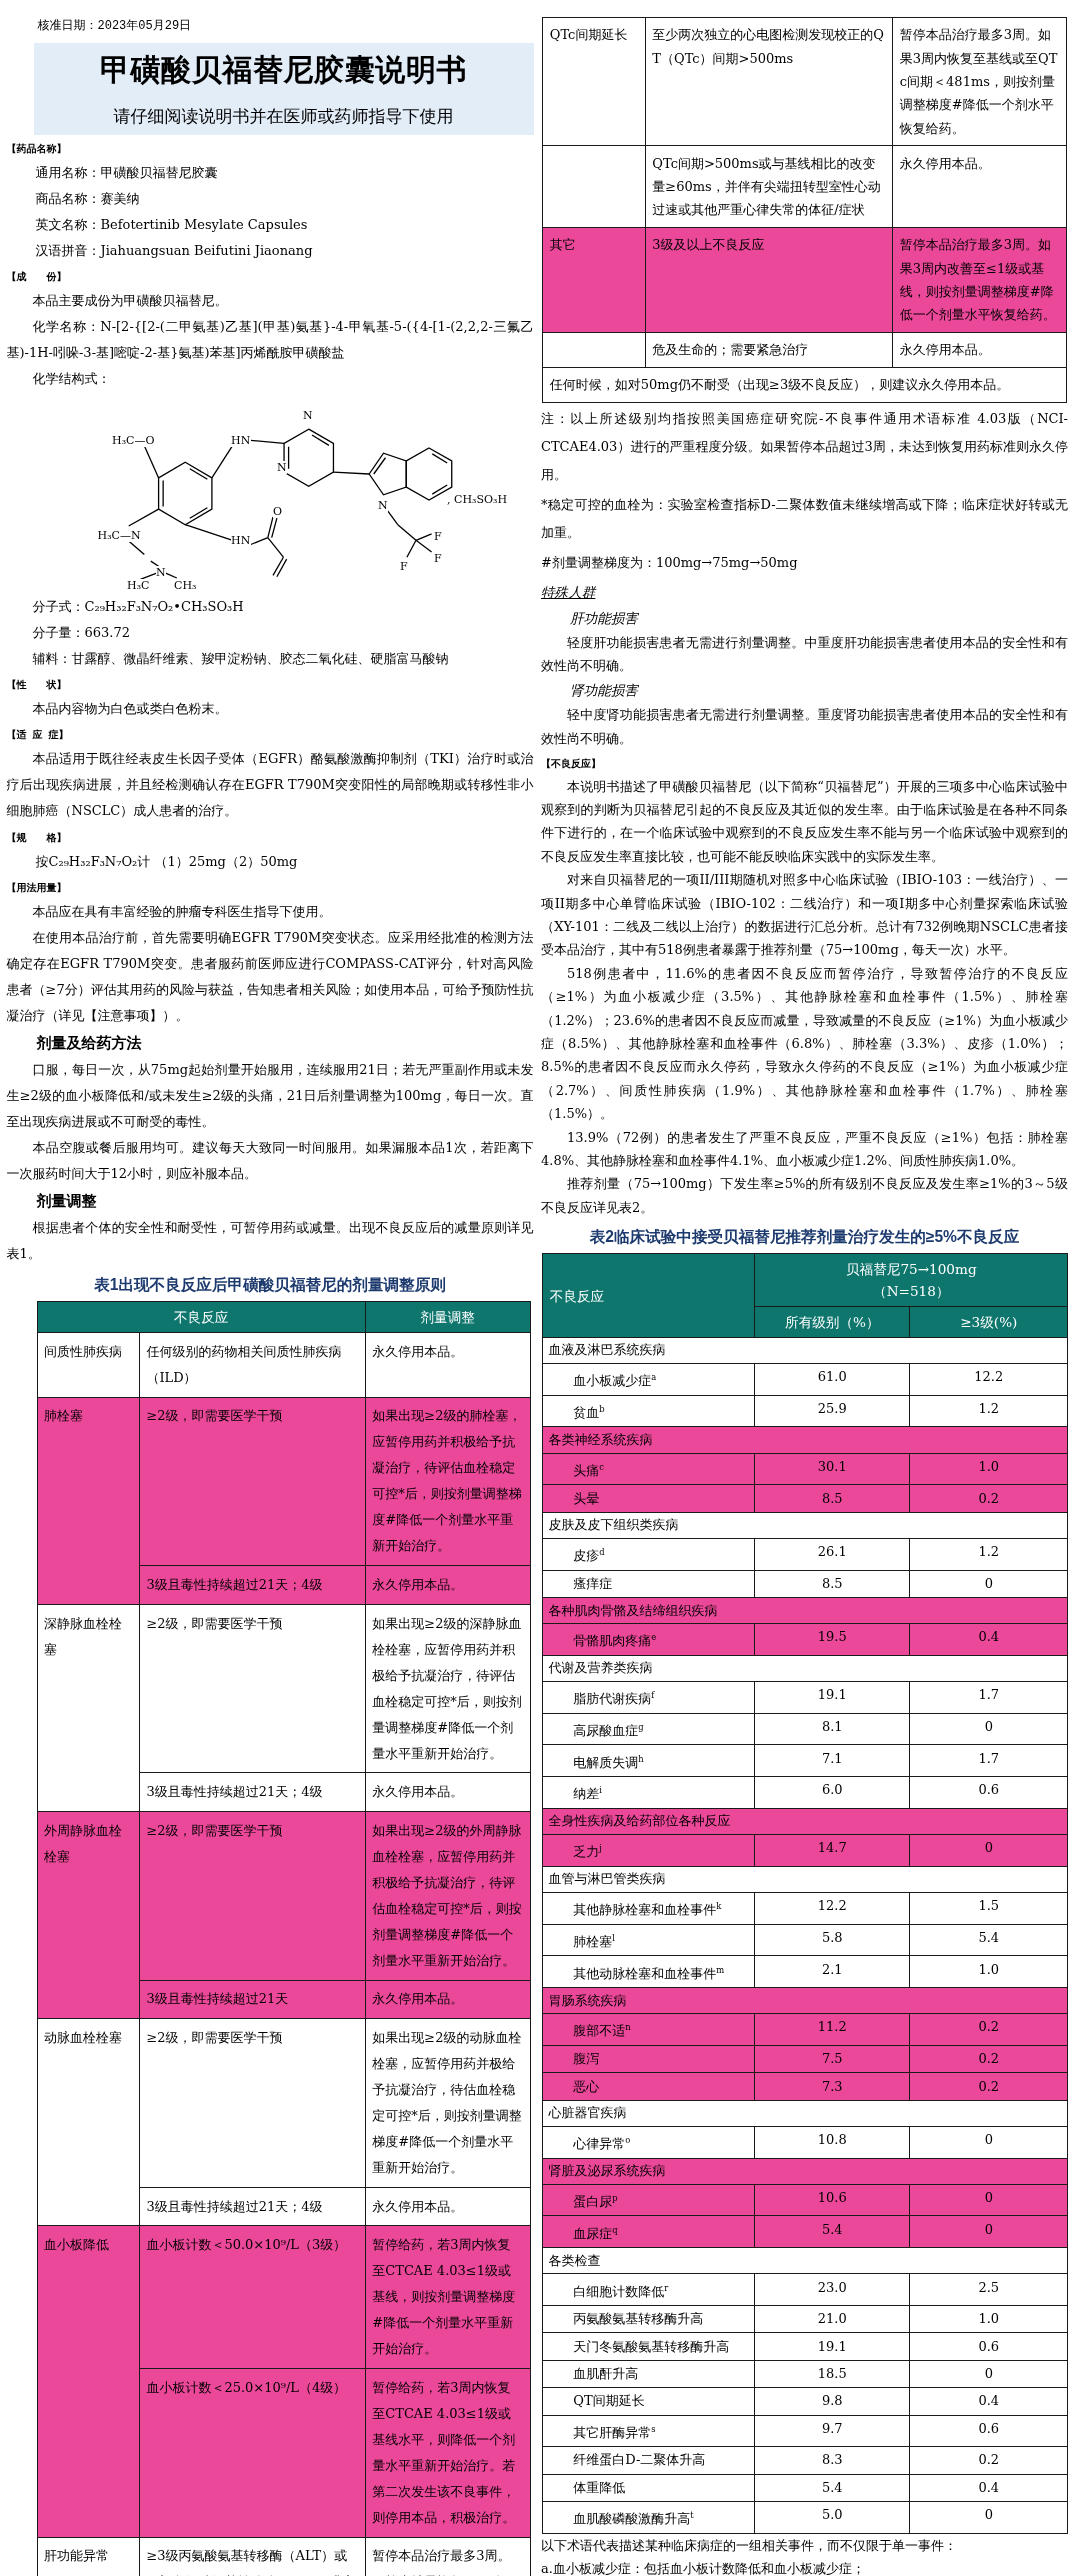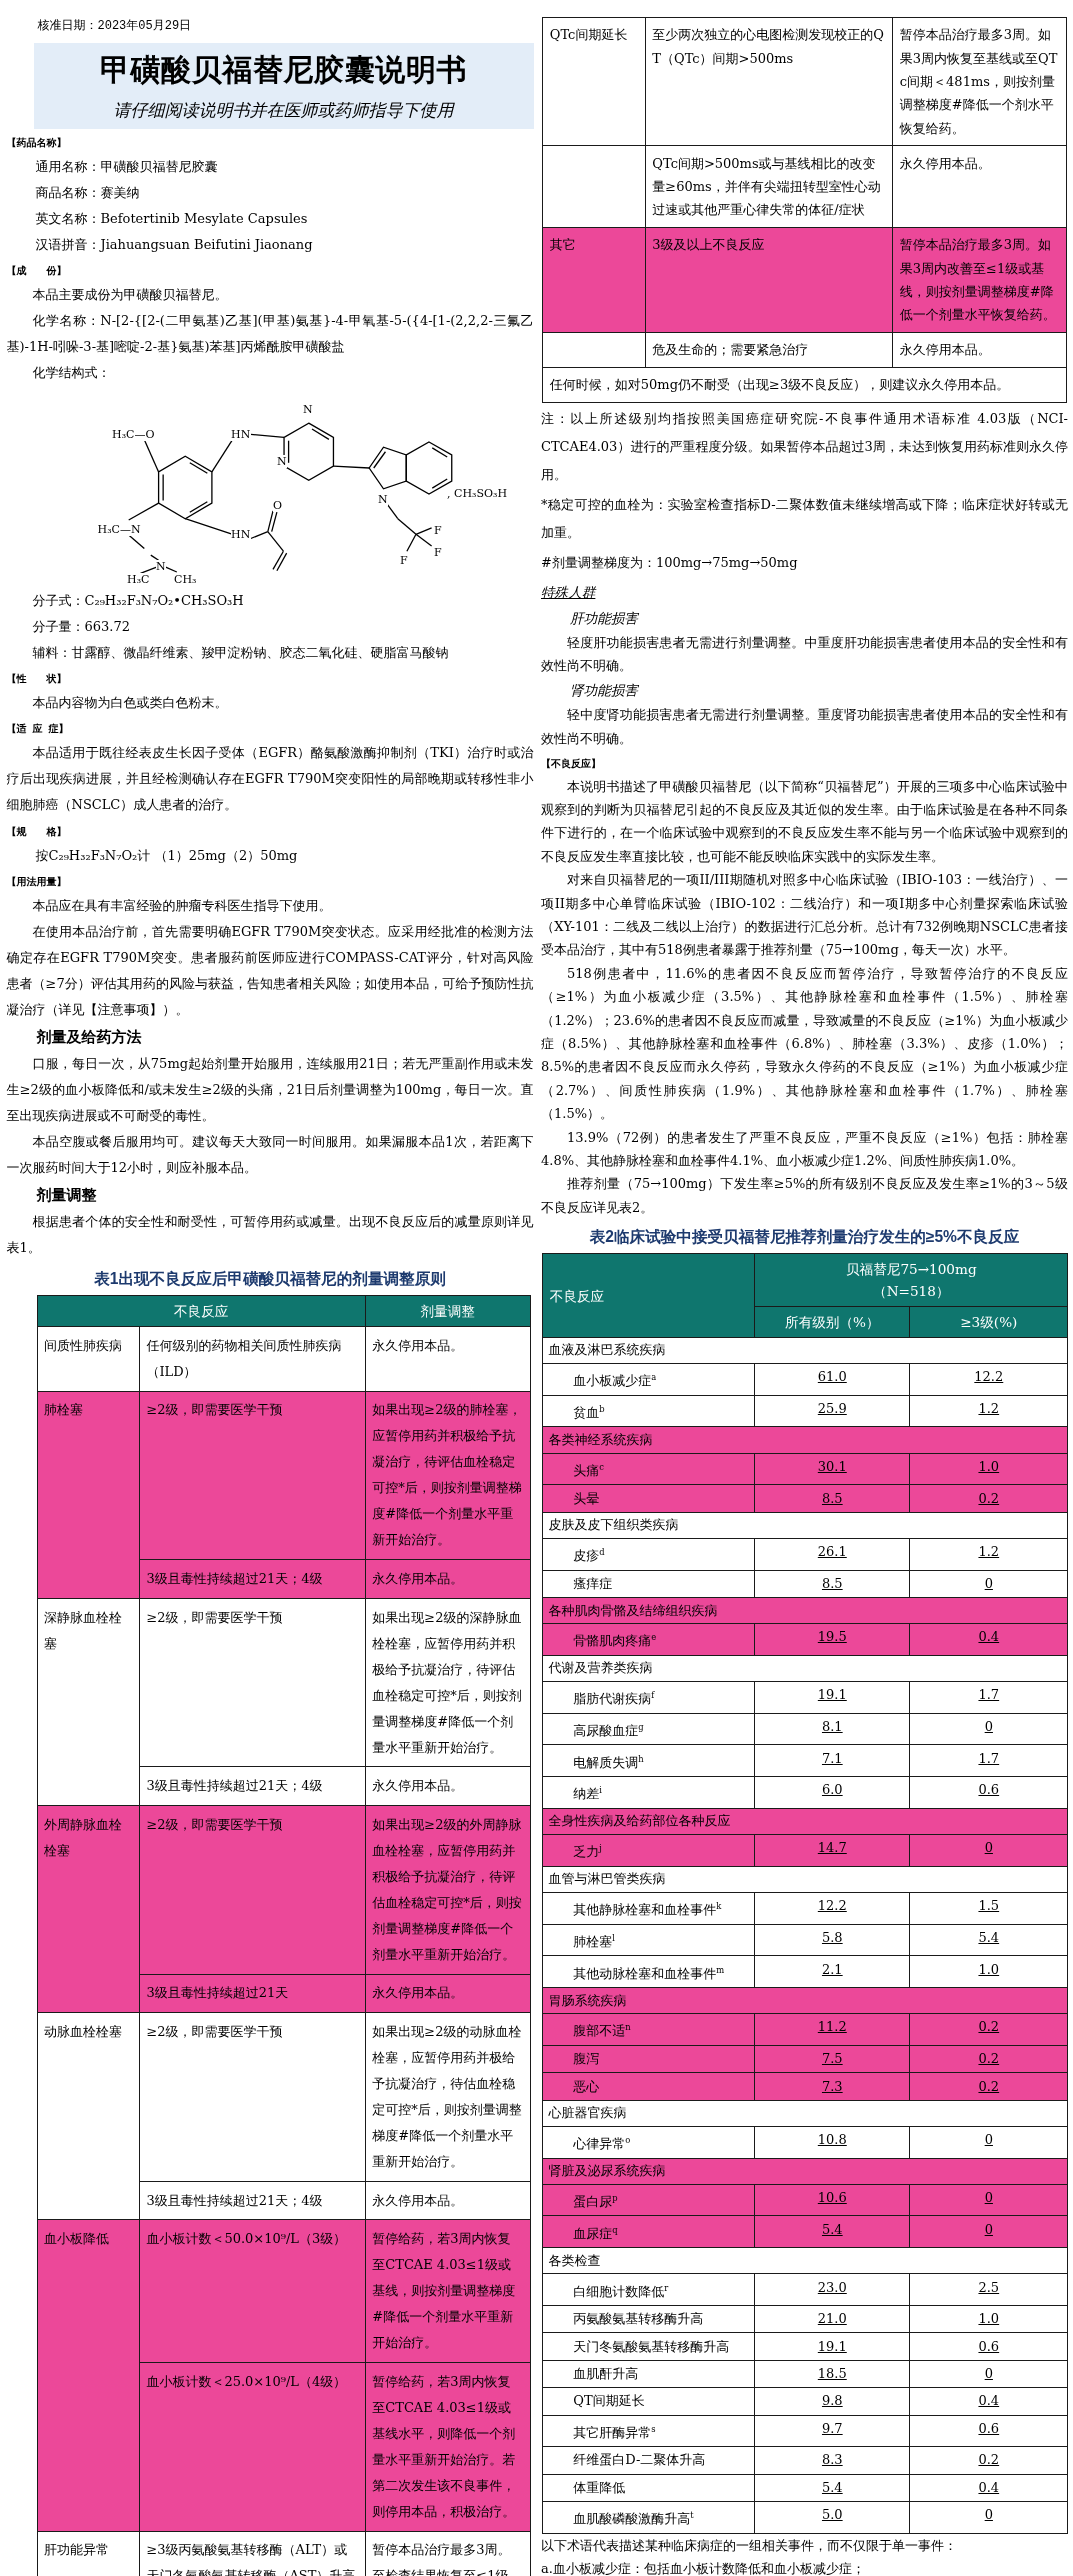--- a/index.html
+++ b/index.html
@@ -4,21 +4,21 @@
 <style>
   html,body{margin:0;padding:0;background:#ffffff;}
   .page{position:relative;width:1073px;height:2576px;background:#ffffff;overflow:hidden;
         font-family:"DejaVu Serif","Liberation Serif",serif;color:#000;}
   .col{position:absolute;top:0;}
   .col-left{left:6.5px;width:527px;}
   .col-right{left:541px;width:527px;}
   .approval{font-size:12px;margin:17px 0 5.2px 31px;font-family:Liberation Mono, monospace;}
   .title-band{background:#e3edf8;text-align:center;padding:6.5px 0 7.8px 0;margin:9px 0 3.9px 27px;}
   .main-title{font-family:"Liberation Sans","DejaVu Sans",sans-serif;font-weight:bold;font-size:30px;letter-spacing:0.6px;}
-  .sub-title{font-size:17px;margin-top:8px;font-style:italic;}
+  .sub-title{font-size:17px;margin-top:14px;}
   .sec-h{font-family:Liberation Mono, monospace;font-weight:bold;font-size:10px;margin:6.5px 0 3.9px 0;}
   .sub-h{font-family:"Liberation Sans","DejaVu Sans",sans-serif;font-weight:bold;font-size:15px;margin:5.2px 0 3.9px 30px;}
   .bp{font-size:13px;line-height:26px;text-align:justify;margin:0;}
   .ind{text-indent:2em;}
   .pl-line{font-size:13px;line-height:26px;padding-left:29px;}
   .chem-wrap{position:relative;width:416px;height:195px;margin:3.9px 0 2.6px 71px;}
   .chem-wrap svg{position:absolute;left:0;top:0;}
   .chem-label{position:absolute;font-size:11px;white-space:nowrap;background:#fff;padding:0 0.6px;}
   
   .tbl-title{font-family:"Liberation Sans","DejaVu Sans",sans-serif;font-weight:bold;font-size:15.6px;
@@ -33,21 +33,21 @@
   table.t1c{margin-left:1.3px;width:525px;font-size:13px;}
   table.t1c td{padding:5.2px 6.5px;line-height:23.4px;}
   .t1-notes p{font-size:13px;line-height:28px;text-align:justify;margin:2px 0;}
   .sp-h{font-size:13.6px;font-style:italic;text-decoration:underline;line-height:26px;}
   .sp-sub{font-size:13.6px;font-style:italic;line-height:26px;padding-left:29px;}
   .bp36{font-size:13px;line-height:23.4px;text-align:justify;margin:0;}
   table.t2{margin-left:1.3px;width:525px;font-size:13px;}
   table.t2 td{padding:3.2px 5.2px;line-height:20px;}
   table.t2 td.cat{padding:2.6px 5.2px;}
   table.t2 td.lbl{padding-left:30px;}
-  table.t2 td.val{text-align:center;text-decoration:underline;}
+  table.t2 td.val{text-align:center;}
   table.t2 td.hd{font-size:13.6px;line-height:22px;padding:3.9px 2.6px;}
   sup{font-size:8.4px;}
   .fn p{font-size:13px;line-height:23.4px;text-align:justify;margin:0;}
 </style>
 </head>
 <body>
 
 <div class="page">
 
   <div class="col col-left">

